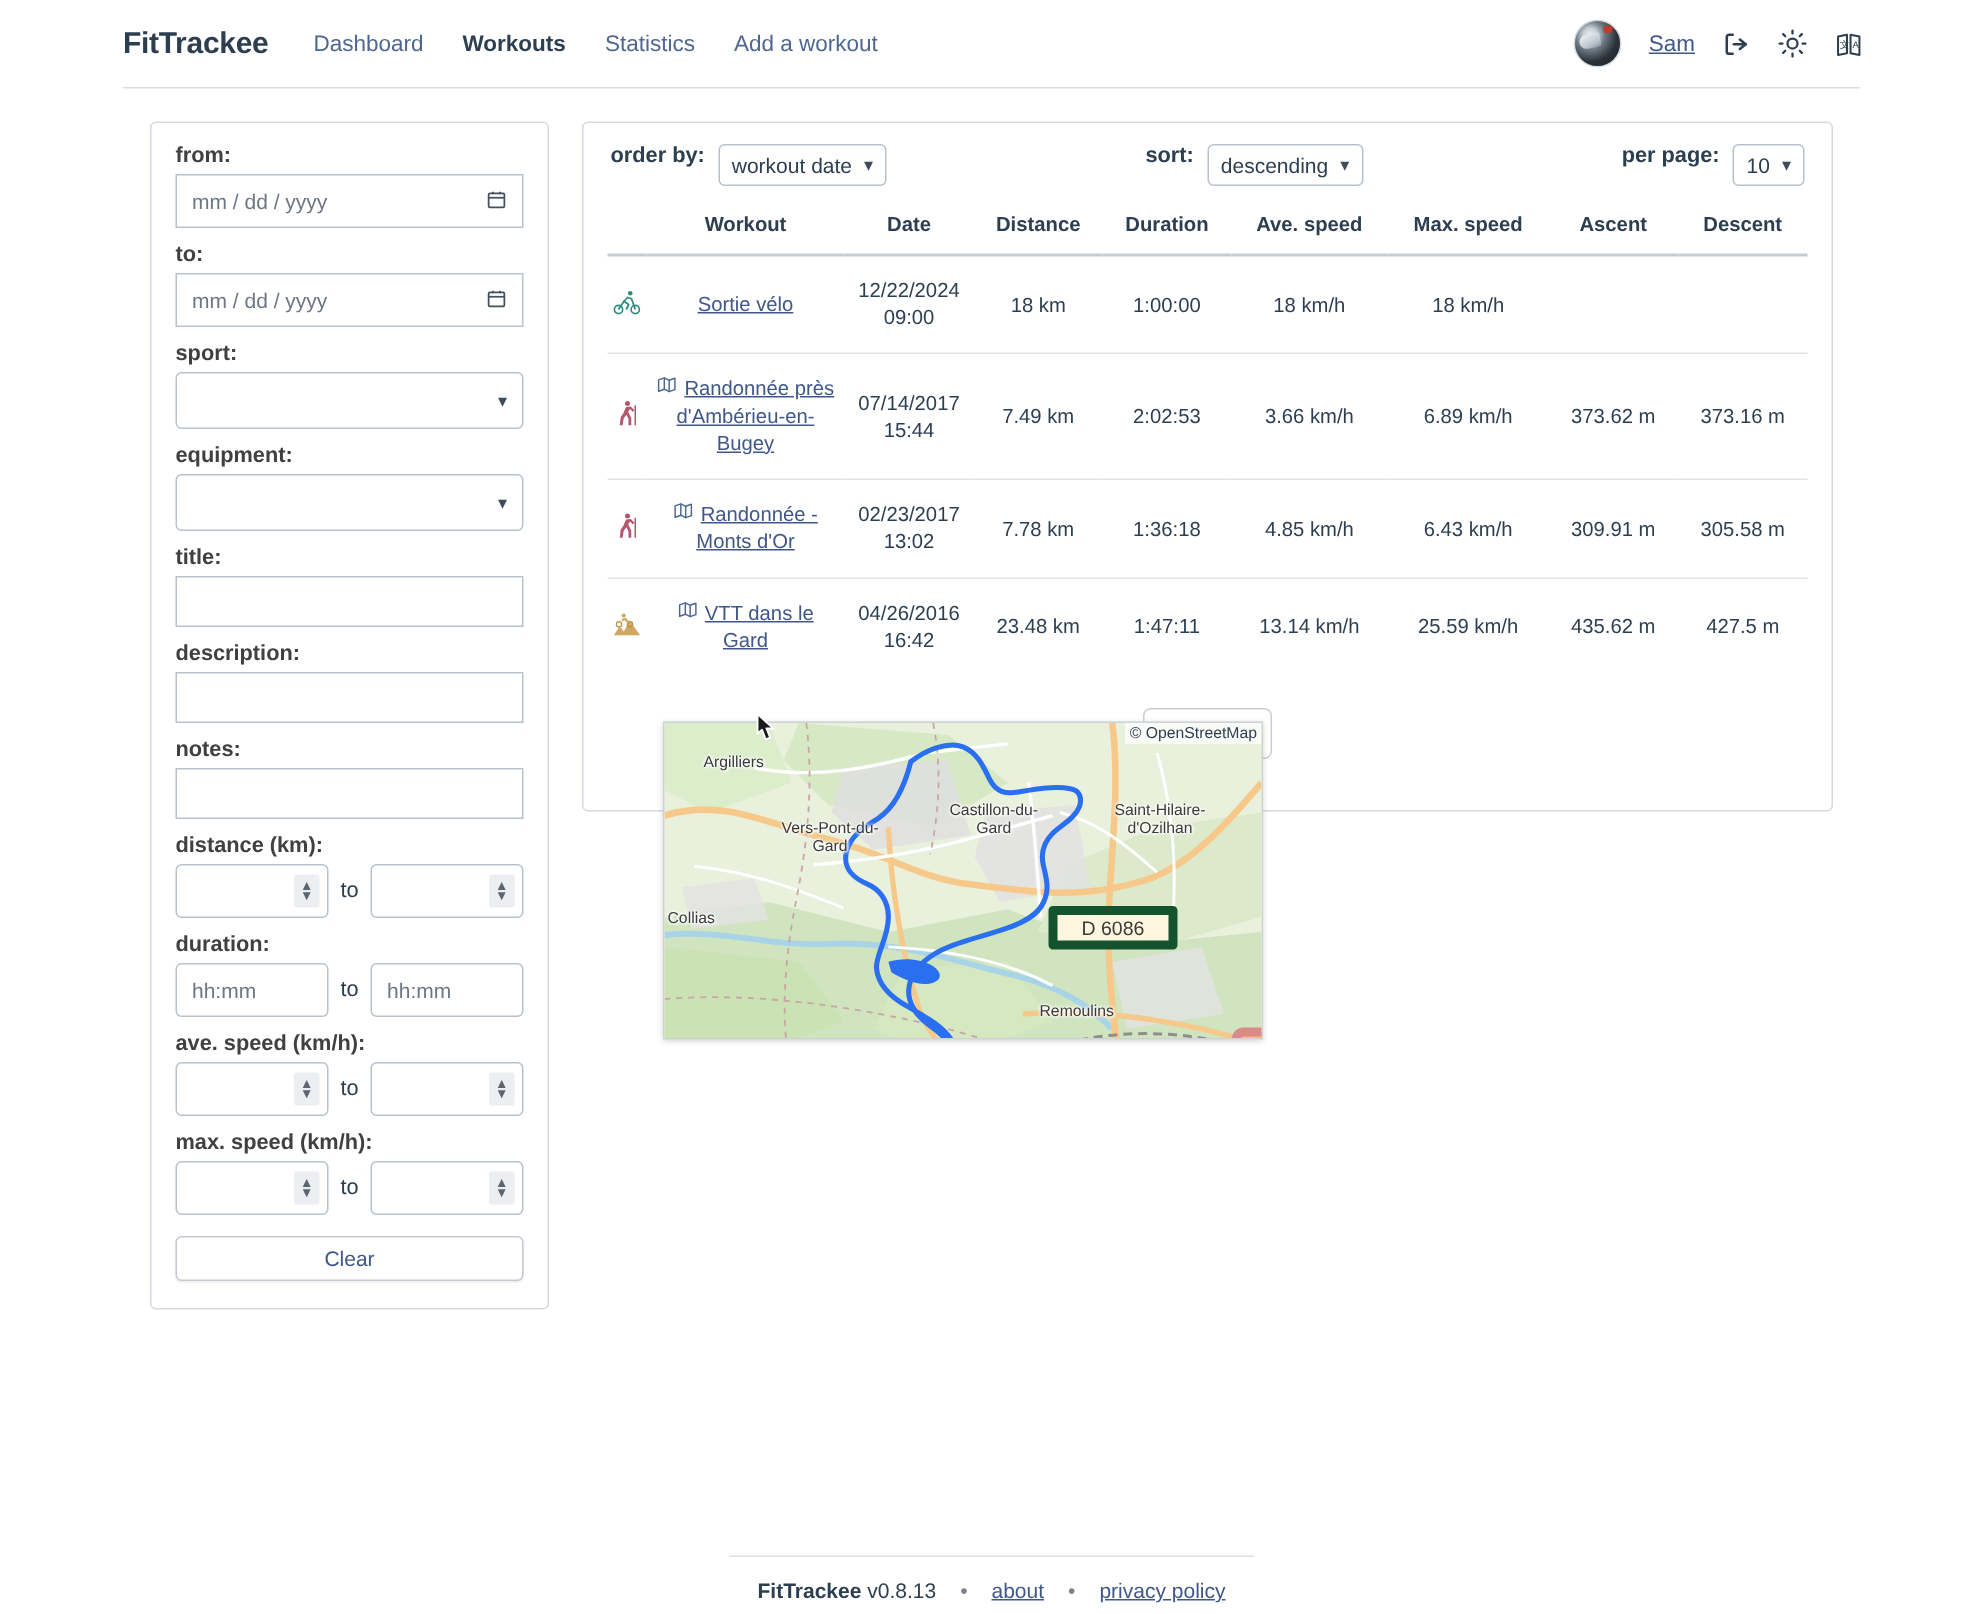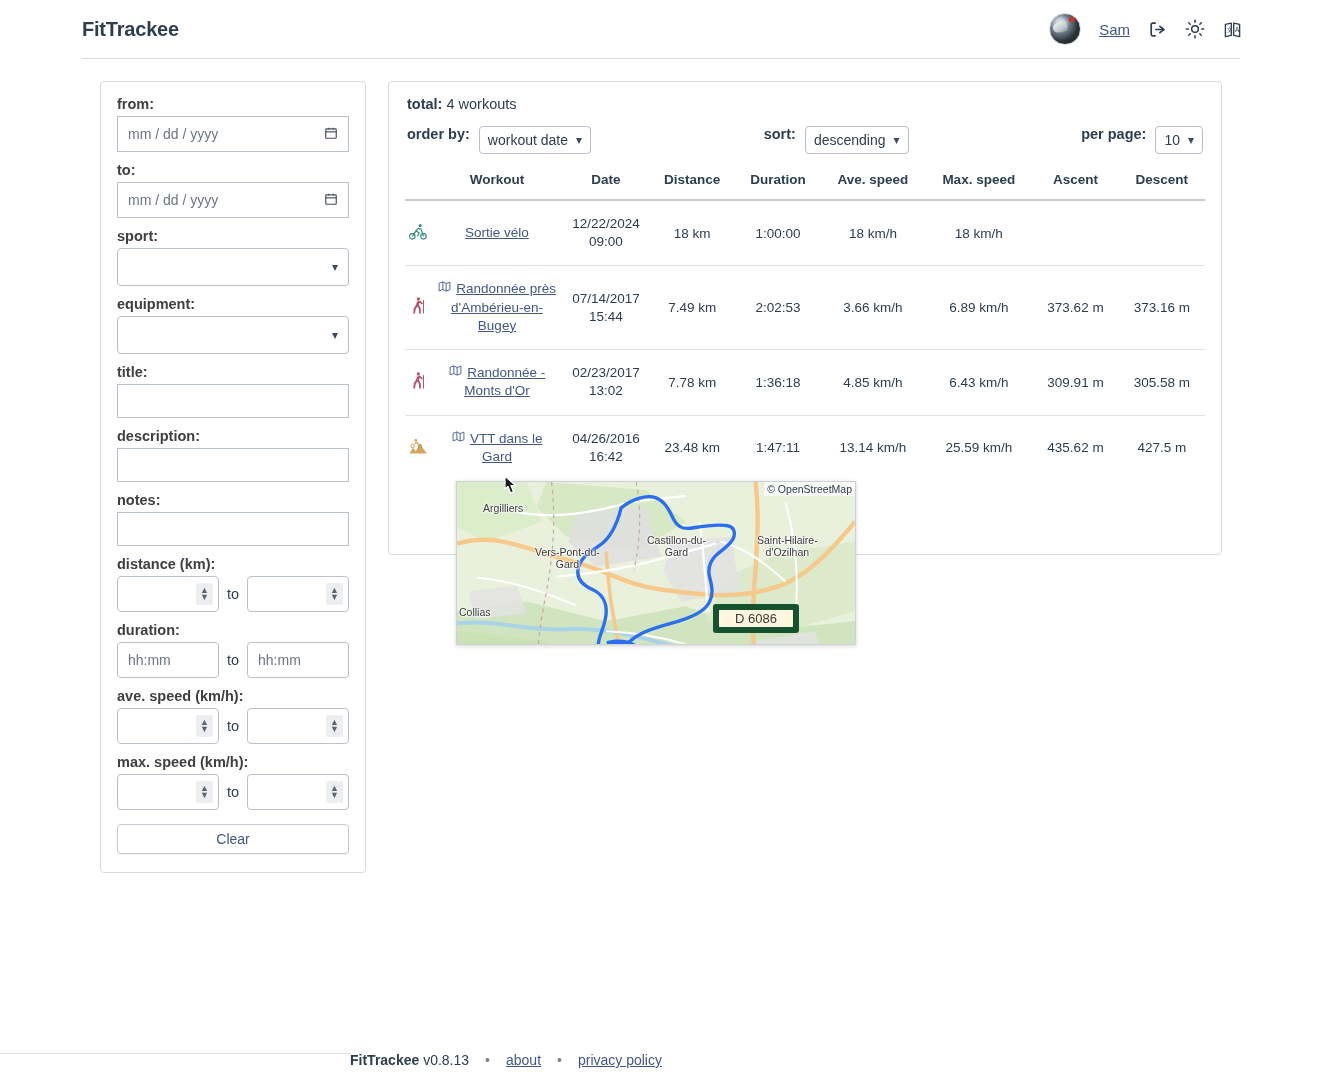--- a/index.html
+++ b/index.html
@@ -239,24 +239,24 @@
     display: flex; align-items: center; gap: 8px;
     color: #40578a;
     font-size: 14.5px;
     cursor: pointer;
   }
   .page-btn .arrow { color: #e67e22; font-weight: bold; }
 
   
   .map-popup {
     position: absolute;
-    left: 456px;
+    left: 442px;
     top: 422px;
     width: 400px;
-    height: 164px;
+    height: 212px;
     background: #e8f0d8;
     border: 1px solid #ccd2d8;
     overflow: hidden;
     box-shadow: 0 1px 4px rgba(0,0,0,0.18);
   }
   .map-svg { position: absolute; inset: 0; }
   .osm-attr {
     position: absolute; right: 0; top: 0;
     background: rgba(255,255,255,0.75);
     font-size: 10.5px;
@@ -297,36 +297,42 @@
     left: 500px; top: 415px;
     width: 22px; height: 28px;
     z-index: 60;
     pointer-events: none;
   }
 
   
   .footer-wrap {
     position: absolute;
     left: 0; right: 0; bottom: 8px;
-    display: flex; align-items: center;
+    display: flex; flex-direction: column; align-items: center;
   }
   .footer-rule { width: 350px; border-top: 1px solid #dde1e6; margin-bottom: 14px; }
   .footer {
     display: flex; align-items: center; gap: 16px;
     font-size: 14px; color: #2c3e50;
   }
   .footer b { font-weight: bold; }
   .footer .dot { color: #7a828c; }
   .footer a { color: #40578a; text-decoration: underline; }
 </style>
 </head>
 <body>
 
 <div class="header">
   <div class="brand">FitTrackee</div>
+  <div class="nav">
+    <a class="nav-link" href="#">Dashboard</a>
+    <a class="nav-link active" href="#">Workouts</a>
+    <a class="nav-link" href="#">Statistics</a>
+    <a class="nav-link" href="#">Add a workout</a>
+  </div>
   <div class="header-right">
     <div class="avatar"></div>
     <a class="user-name" href="#">Sam</a>
     <span class="hicon">
       <svg width="19" height="19" viewBox="0 0 24 24" fill="none" stroke="#2c3e50" stroke-width="2.1" stroke-linecap="round" stroke-linejoin="round">
         <path d="M9 4H6a2 2 0 0 0-2 2v12a2 2 0 0 0 2 2h3"></path>
         <polyline points="15 16 20 12 15 8"></polyline>
         <line x1="20" y1="12" x2="10" y2="12"></line>
       </svg>
     </span>
@@ -445,24 +451,20 @@
       <span class="to-word">to</span>
       <div class="num-input">
         <span class="spin">▲<br>▼</span>
       </div>
     </div>
 
     <div class="fbtn">Clear</div>
   </div>
 
   <div class="main">
-    <div class="total-line">
-      <b>total:</b>
-      <span>4 workouts</span>
-    </div>
 
     <div class="controls">
       <div class="ctl">
         <span class="ctl-label">order by:</span>
         <div class="ctl-select">
           <span>workout date</span>
           <span class="chev">▾</span>
         </div>
       </div>
       <div class="spacer"></div>

